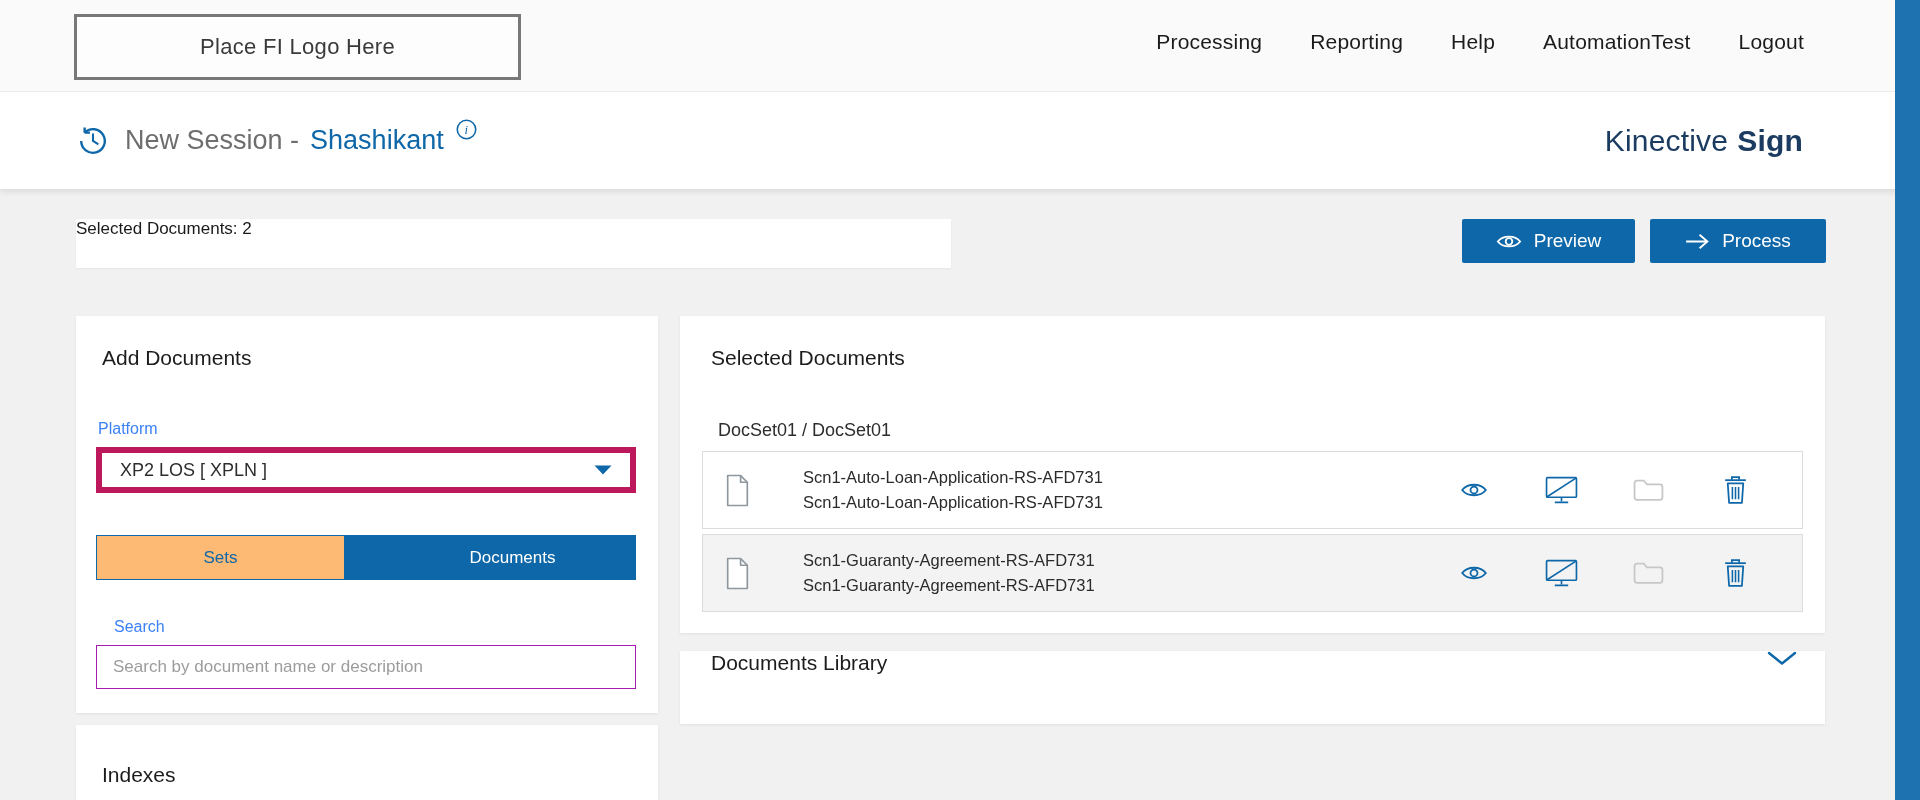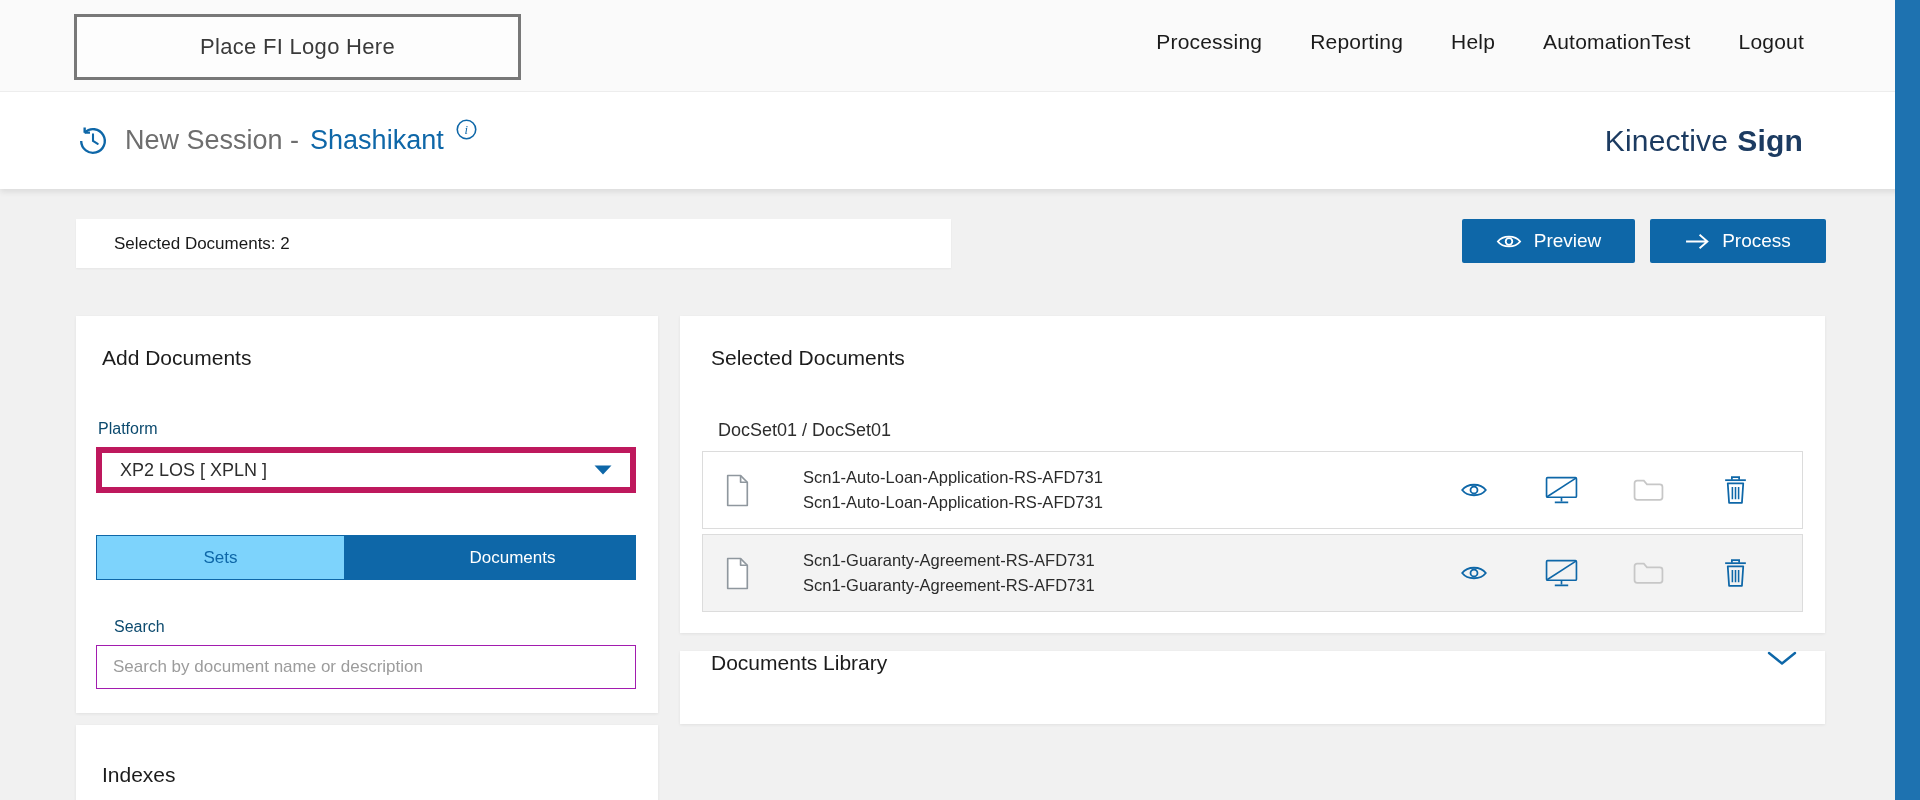--- a/index.html
+++ b/index.html
@@ -19,42 +19,42 @@
   .session-left { display:flex; align-items:center; margin-left:76px; }
   .session-icon { width:34px; height:34px; margin-right:15px; color:#0E67A8; display:flex; align-items:center; }
   .session-title { font-size:27px; color:#6e6e6e; }
   .session-user { font-size:27px; color:#0E67A8; margin-left:11px; text-decoration:none; cursor:pointer; }
   .info-icon { margin-left:12px; margin-bottom:22px; color:#0E67A8; cursor:pointer; display:flex; }
   .brand { position:absolute; right:117px; font-size:30px; color:#1C3B61; letter-spacing:0.2px; }
   .brand .bold { font-weight:700; margin-left:9px; }
 
   
   .content { position:absolute; left:0; top:189px; width:1920px; height:611px; z-index:1; }
-  .count-bar { position:absolute; left:76px; top:30px; width:875px; height:49px; background:#ffffff; display:flex; align-items:center; padding-left:38px; box-shadow:0 1px 2px rgba(0,0,0,0.05); }
+  .count-bar { position:absolute; left:76px; top:30px; width:875px; height:49px; background:#ffffff; display:flex; box-shadow:0 1px 2px rgba(0,0,0,0.05); }
   .count-bar span { font-size:17px; color:#1a1a1a; }
 
   .btn { position:absolute; top:30px; height:44px; border:none; border-radius:2px; background:#0E67A8; color:#ffffff; display:flex; align-items:center; justify-content:center; gap:12px; font-size:19px; font-family:inherit; cursor:pointer; }
   .btn.preview { left:1462px; width:173px; }
   .btn.process { left:1650px; width:176px; }
   .btn .icn { display:flex; align-items:center; }
 
   .card { position:absolute; background:#ffffff; box-shadow:0 1px 3px rgba(0,0,0,0.07); }
   .card h2 { font-size:21px; font-weight:400; color:#1c1c1c; }
 
   
   .add-docs { left:76px; top:127px; width:582px; height:397px; }
   .add-docs h2 { position:absolute; left:26px; top:30px; }
-  .field-label { position:absolute; font-size:16px; color:#0c4a6e; }
+  .field-label { position:absolute; font-size:16px; color:#3b82f6; }
   .platform-label { left:22px; top:104px; }
   .dropdown { position:absolute; left:20px; top:131px; width:540px; height:46px; border:6px solid #be185d; background:#ffffff; display:flex; align-items:center; padding:0 18px; cursor:pointer; }
   .dropdown .value { font-size:18px; color:#2d2d2d; flex:1; }
   .dropdown .caret { color:#0E67A8; display:flex; }
   .tabs { position:absolute; left:20px; top:219px; width:540px; height:45px; display:flex; }
   .tab { flex:1; display:flex; align-items:center; justify-content:center; font-size:17px; cursor:pointer; }
-  .tab.sets { background:#7dd3fc; color:#0E67A8; border:1px solid #0E67A8; }
+  .tab.sets { background:#fdba74; color:#0E67A8; border:1px solid #0E67A8; }
   .tab.documents { background:#0E67A8; color:#ffffff;padding-left:44px; }
   .search-label { left:38px; top:302px; }
   .search-input { position:absolute; left:20px; top:329px; width:540px; height:44px; border:1px solid #a21caf; padding:0 16px; font-size:17px; color:#333333; font-family:inherit; outline:none; }
   .search-input::placeholder { color:#9c9c9c; }
 
   
   .indexes { left:76px; top:536px; width:582px; height:130px; }
   .indexes h2 { position:absolute; left:26px; top:38px; }
 
   

